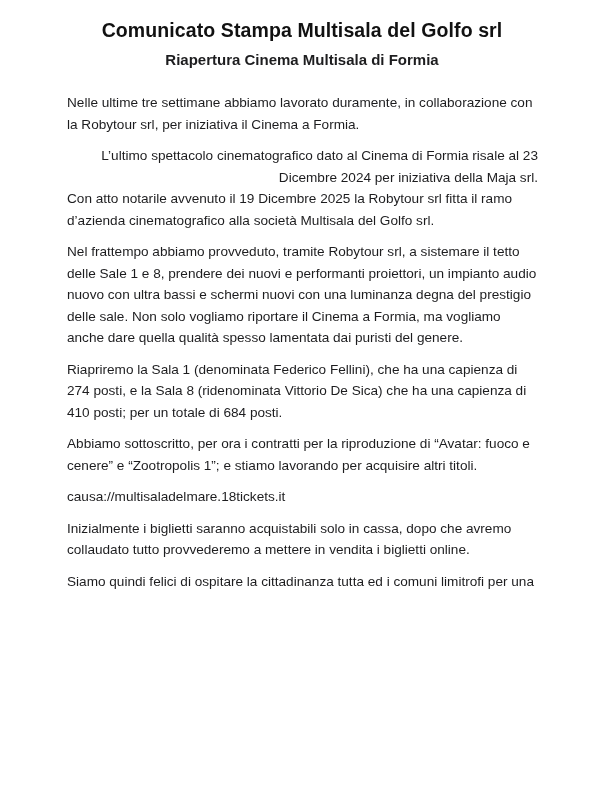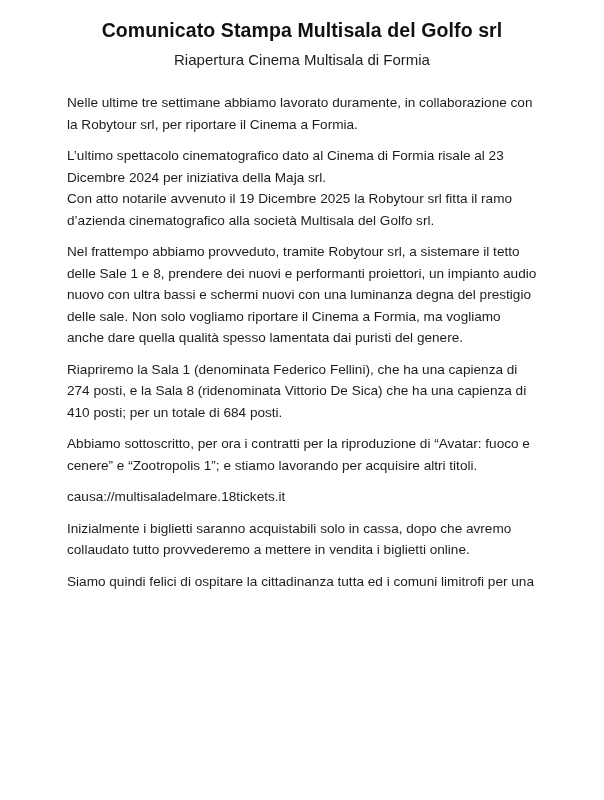--- a/index.html
+++ b/index.html
@@ -20,52 +20,53 @@
   }
   .doc-title {
     font-size: 19.5px;
     font-weight: 700;
     letter-spacing: 0.1px;
     color: #111111;
   }
   .doc-subtitle {
     margin-top: 9px;
     font-size: 15px;
-    font-weight: 400;
+    font-weight: 700;
     color: #1d1d1f;
   }
   .doc-body {
     margin-top: 24px;
     padding: 0 66px 0 67px;
     font-size: 13.6px;
     line-height: 21.5px;
     text-align: left;
     color: #1d1d1f;
   }
   .doc-body p {
     margin-bottom: 10px;
   }
   .doc-body p.tight {
     margin-bottom: 0;
+    text-align: right;
   }
   .doc-body p.last {
     margin-bottom: 0;
   }
 </style>
 </head>
 <body>
 
 <div class="page">
   <div class="doc-header">
     <div class="doc-title">Comunicato Stampa Multisala del Golfo srl</div>
     <div class="doc-subtitle">Riapertura Cinema Multisala di Formia</div>
   </div>
 
   <div class="doc-body">
-    <p>Nelle ultime tre settimane abbiamo lavorato duramente, in collaborazione con la Robytour srl, per riportare il Cinema a Formia.</p>
+    <p>Nelle ultime tre settimane abbiamo lavorato duramente, in collaborazione con la Robytour srl, per iniziativa il Cinema a Formia.</p>
     <p class="tight">L’ultimo spettacolo cinematografico dato al Cinema di Formia risale al 23 Dicembre 2024 per iniziativa della Maja srl.</p>
     <p>Con atto notarile avvenuto il 19 Dicembre 2025 la Robytour srl fitta il ramo d’azienda cinematografico alla società Multisala del Golfo srl.</p>
     <p>Nel frattempo abbiamo provveduto, tramite Robytour srl, a sistemare il tetto delle Sale 1 e 8, prendere dei nuovi e performanti proiettori, un impianto audio nuovo con ultra bassi e schermi nuovi con una luminanza degna del prestigio delle sale. Non solo vogliamo riportare il Cinema a Formia, ma vogliamo anche dare quella qualità spesso lamentata dai puristi del genere.</p>
     <p>Riapriremo la Sala 1 (denominata Federico Fellini), che ha una capienza di 274 posti, e la Sala 8 (ridenominata Vittorio De Sica) che ha una capienza di 410 posti; per un totale di 684 posti.</p>
     <p>Abbiamo sottoscritto, per ora i contratti per la riproduzione di “Avatar: fuoco e cenere” e “Zootropolis 1”; e stiamo lavorando per acquisire altri titoli.</p>
     <p>causa://multisaladelmare.18tickets.it</p>
     <p>Inizialmente i biglietti saranno acquistabili solo in cassa, dopo che avremo collaudato tutto provvederemo a mettere in vendita i biglietti online.</p>
     <p>Siamo quindi felici di ospitare la cittadinanza tutta ed i comuni limitrofi per una nuova stagione cinematografica che si prevede essere ricca di titoli interessanti.</p>
     <p class="last">L’Amministratore Enrico Danilo Visciòla</p>
   </div>

